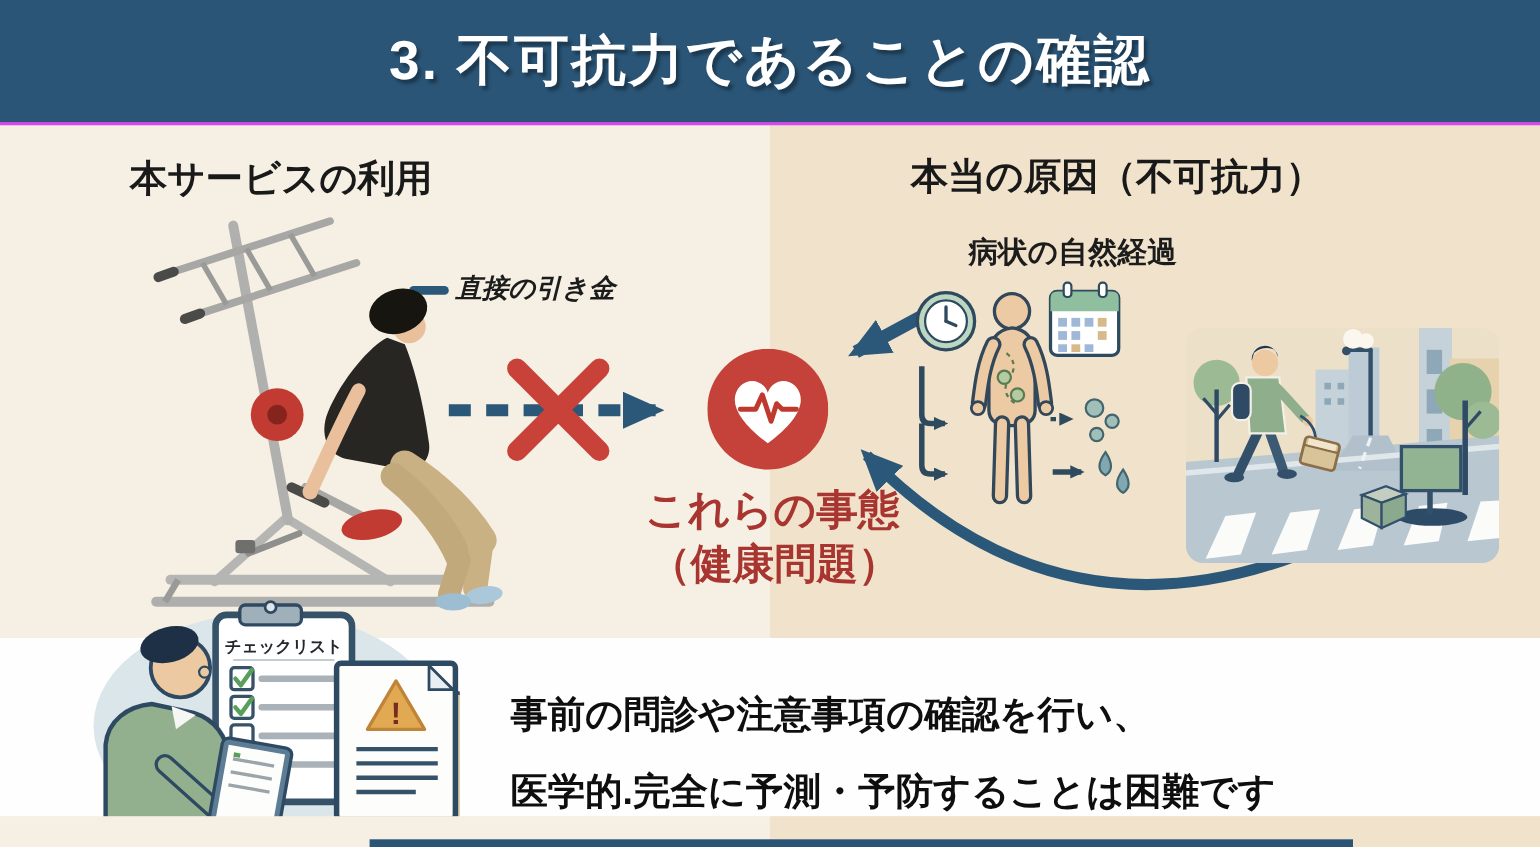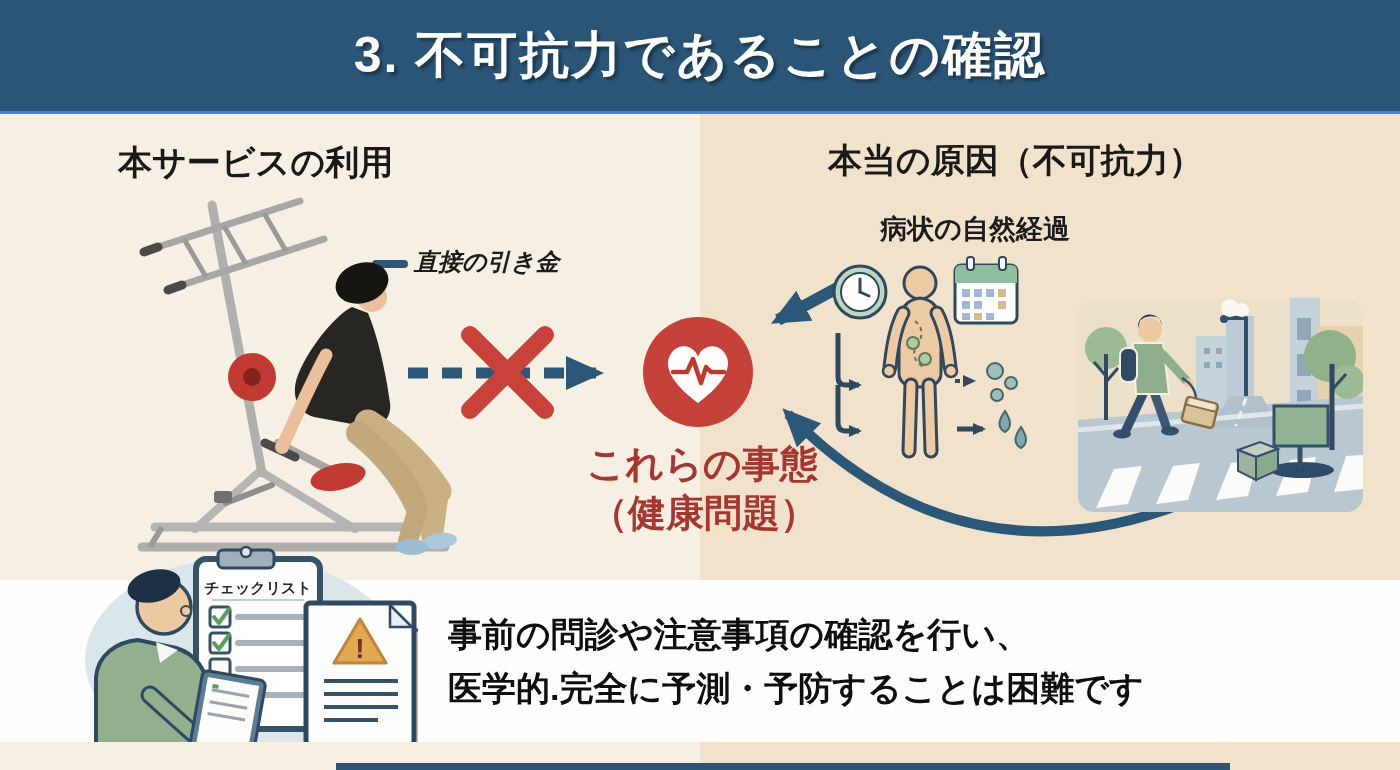--- a/index.html
+++ b/index.html
@@ -5,21 +5,21 @@
   html,body{margin:0;padding:0;background:#888;}
   *{box-sizing:border-box;}
   .canvas{
     position:relative;width:1400px;height:770px;overflow:hidden;
     font-family:"Liberation Sans","DejaVu Sans",sans-serif;
     background:#f5f0e3;margin:0 auto;
   }
   
   .titlebar{
     position:absolute;left:0;top:0;width:1400px;height:114px;
-    background:#2a5577;border-bottom:3px solid #3b82f6;
+    background:#2a5577;border-bottom:3px solid #d946ef;
     display:flex;align-items:center;justify-content:center;
   }
   .titlebar h1{
     margin:0;color:#ffffff;font-size:50px;font-weight:700;letter-spacing:2px;
     text-shadow:3px 3px 3px rgba(0,0,0,.35);
   }
   
   .panel-left{position:absolute;left:0;top:114px;width:700px;height:466px;background:#f5f0e3;}
   .panel-right{position:absolute;left:700px;top:114px;width:700px;height:466px;background:#f1e3cb;}
   
@@ -30,21 +30,21 @@
   .cause1{left:800px;top:212px;width:270px;}
   .cause2{left:1075px;top:208px;width:296px;}
   .trigger-label{position:absolute;left:414px;top:246px;font-size:24px;font-weight:700;color:#1c1c1d;font-style:italic;}
   .trigger-dash{position:absolute;left:372px;top:260px;width:36px;height:8px;border-radius:4px;background:#2b5878;}
   .outcome-caption{
     position:absolute;left:578px;top:440px;width:240px;text-align:right;
     color:#a93530;font-size:38px;font-weight:700;line-height:1.28;
   }
   .bottom-band{position:absolute;left:0;top:580px;width:1400px;height:162px;background:#fefefe;}
   .bottom-note{position:absolute;left:416px;top:608px;color:#0e0e0e;font-weight:700;font-size:34px;line-height:1.58;}
-  .bottom-note p{margin:0;padding-left:32px;}
+  .bottom-note p{margin:16px;padding-left:32px;}
   .strip-left{position:absolute;left:0;top:742px;width:700px;height:28px;background:#f5f0e3;}
   .strip-right{position:absolute;left:700px;top:742px;width:700px;height:28px;background:#f1e3cb;}
   .bottom-bar{position:absolute;left:336px;top:763px;width:894px;height:7px;background:#2a5577;}
   
   .heart-badge{position:absolute;left:643px;top:317px;width:110px;height:110px;}
   
   .illus{position:absolute;}
   .street-frame{left:1078px;top:298px;width:285px;height:214px;border-radius:16px;overflow:hidden;}
   .connector-layer{position:absolute;left:0;top:114px;width:1400px;height:466px;pointer-events:none;}
 </style>

